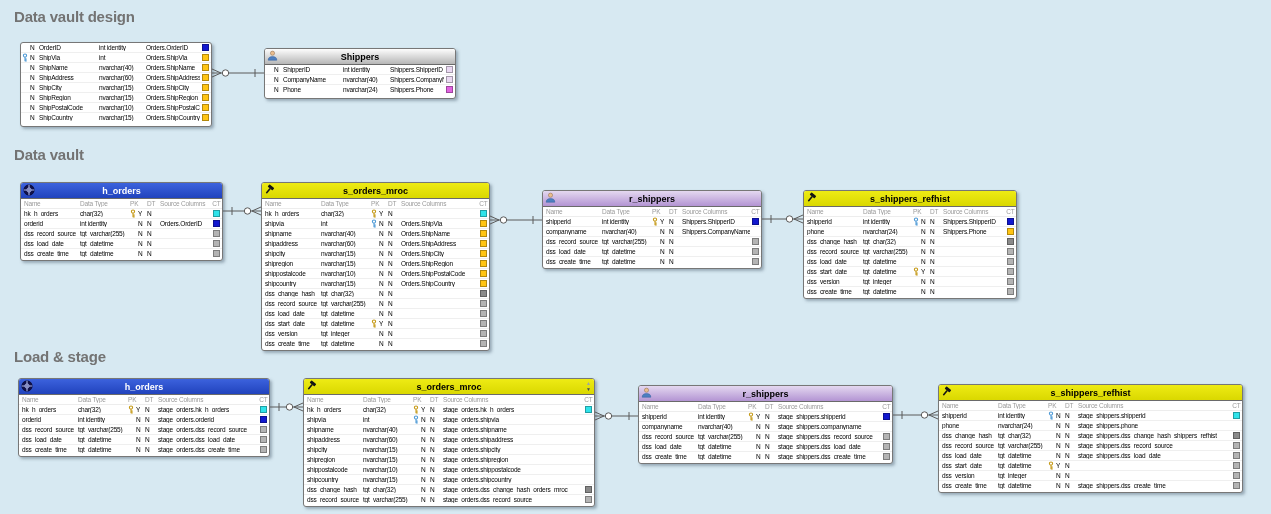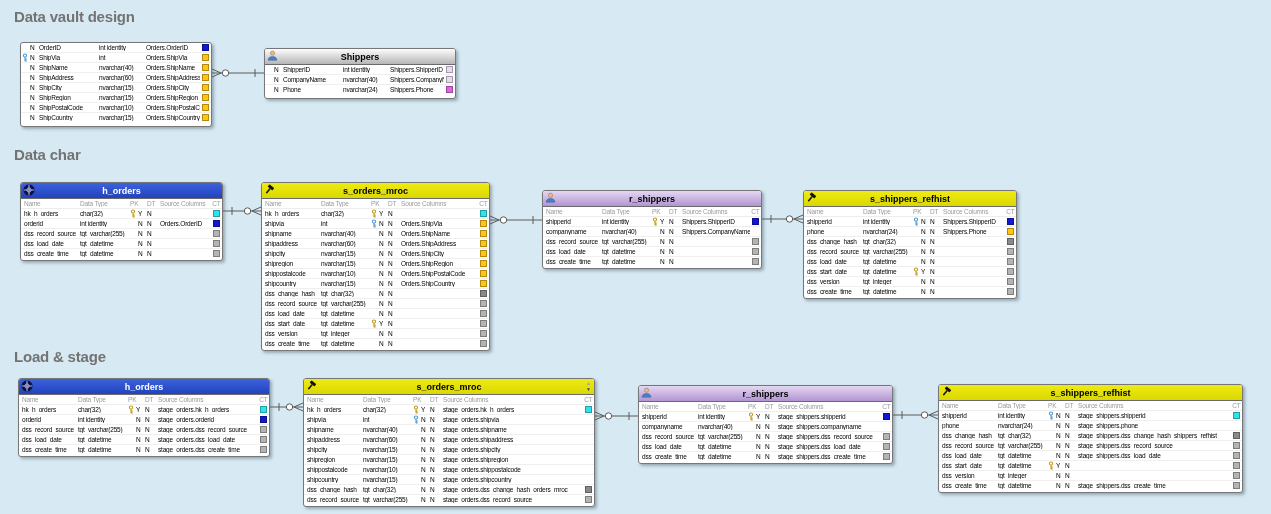--- a/index.html
+++ b/index.html
@@ -36,21 +36,21 @@
   .csrc{flex:1 1 auto}
   .cct{flex:0 0 11px;display:flex;justify-content:center;align-items:center}
   .chip{width:7px;height:7px;border:1px solid rgba(0,0,0,.3);box-sizing:border-box;display:inline-block}
   .conn{position:absolute}
 </style>
 </head>
 <body>
 
 <div id="canvas" style="background: rgb(215, 233, 242);">
   <div class="sec-title" id="sec0">Data vault design</div>
-  <div class="sec-title" id="sec1">Data char</div>
+  <div class="sec-title" id="sec1">Data vault</div>
   <div class="sec-title" id="sec2">Load &amp; stage</div>
 <div class="tbl simple" style="left:20px;top:42px;width:192px;">
       <div class="row">
         <span class="ck"></span>
         <span class="cnn">N</span>
         <span class="cname-s">OrderID</span>
         <span class="ctype-s">int identity</span>
         <span class="csrc">Orders.OrderID</span>
         <span class="cct">
           <span class="chip" style="background:#1218cf"></span>

